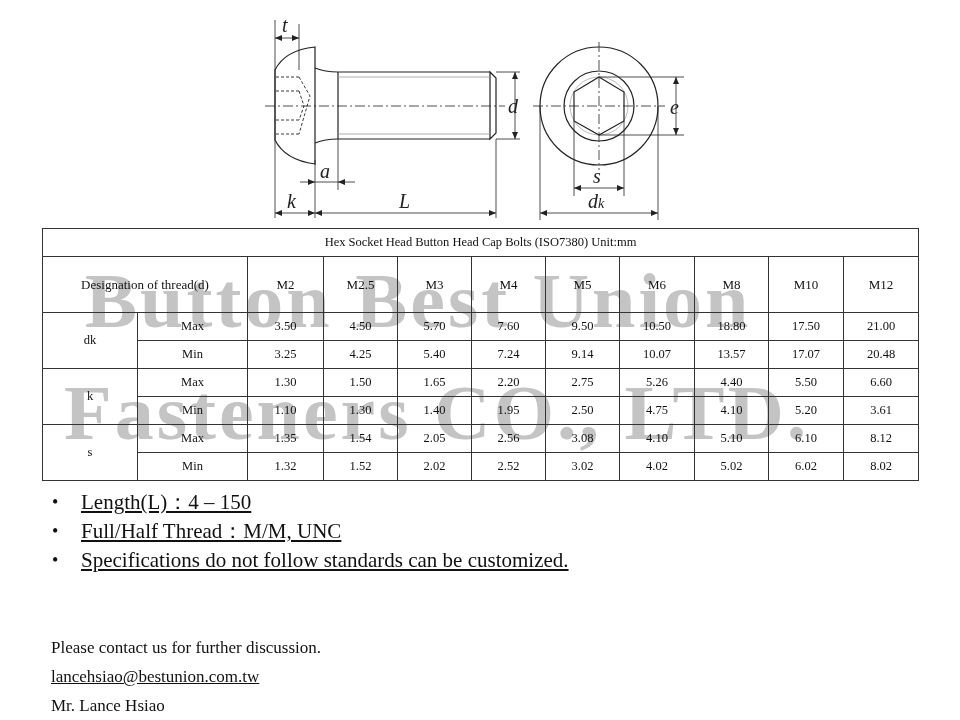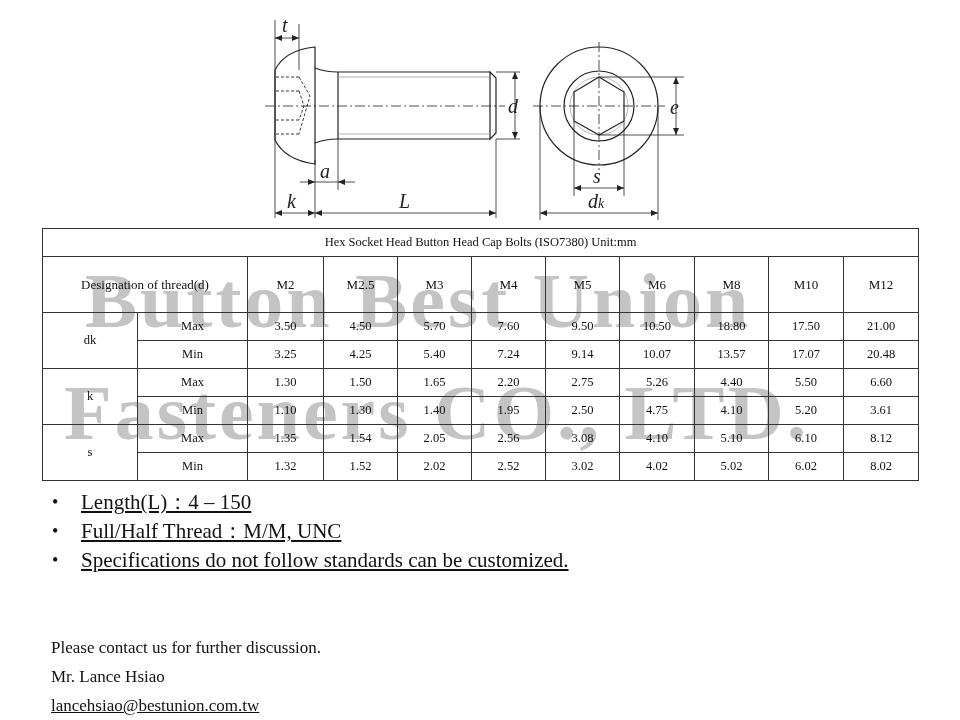--- a/index.html
+++ b/index.html
@@ -234,15 +234,15 @@
   </table>
 
 <ul class="bullets">
   <li>Length(L)：4 – 150</li>
   <li>Full/Half Thread：M/M, UNC</li>
   <li>Specifications do not follow standards can be customized.</li>
 </ul>
 
 <div class="contact">
   <div>Please contact us for further discussion.</div>
+  <div><a>lancehsiao@bestunion.com.tw</a></div>
   <div>Mr. Lance Hsiao</div>
-  <div><a>lancehsiao@bestunion.com.tw</a></div>
 </div>
 
 </body></html>

